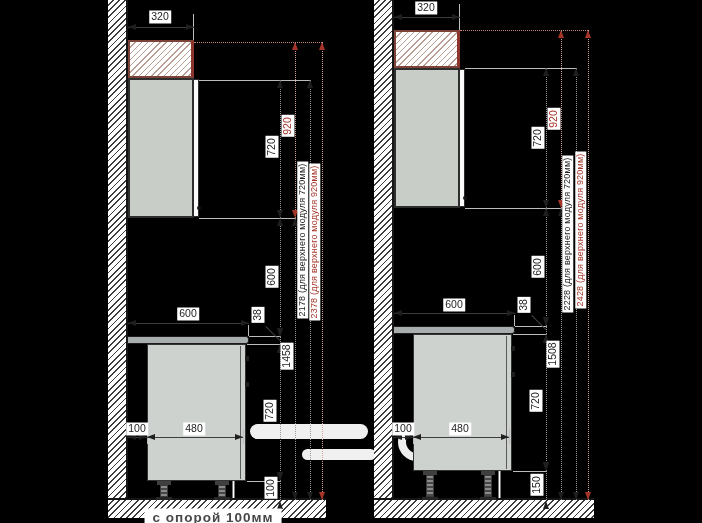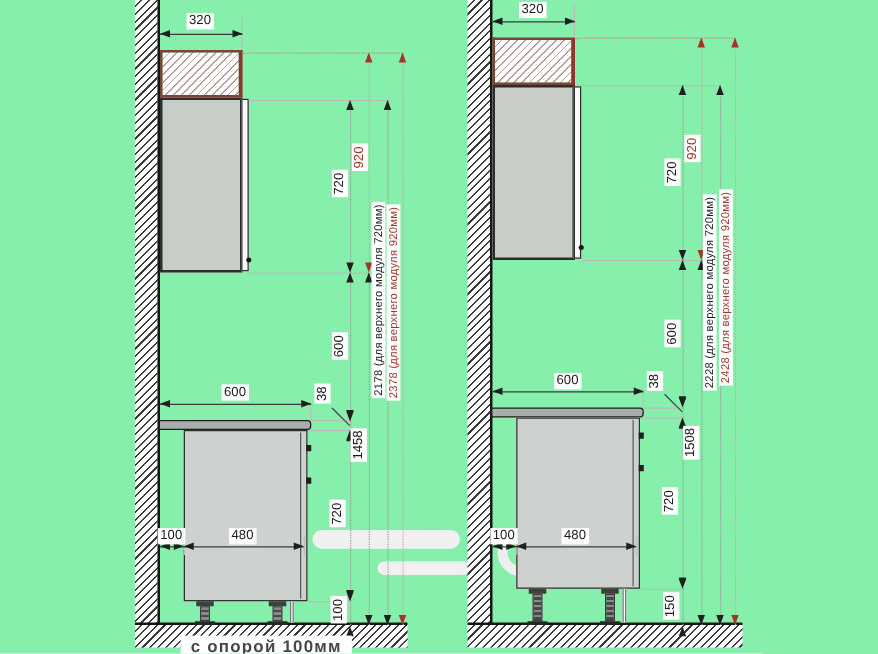--- a/index.html
+++ b/index.html
@@ -1,17 +1,17 @@
 <!DOCTYPE html>
 <html><head>
 <meta charset="utf-8">
 <style>
   html,body{margin:0;padding:0;background:#fff;}
   *{box-sizing:border-box;}
-  #stage{position:relative;width:702px;height:523px;background:#86efac;overflow:hidden;
+  #stage{position:relative;width:702px;height:523px;background:#000000;overflow:hidden;
          font-family:"Liberation Sans",sans-serif;}
   
   .wall{position:absolute;background:repeating-linear-gradient(135deg,#fff 0 3.2px,#3c3c3c 3.2px 4.4px);
         border-right:2px solid #161616;}
   
   .floorline{position:absolute;height:2px;background:#141414;}
   .fhatch{position:absolute;background:repeating-linear-gradient(135deg,#fff 0 3.2px,#3c3c3c 3.2px 4.4px);}
   
   .zone{position:absolute;border:2px solid #7d4339;border-right:3px solid #8c352c;
         background:repeating-linear-gradient(135deg,#fff 0 3.4px,#b89d95 3.4px 4.4px);}

